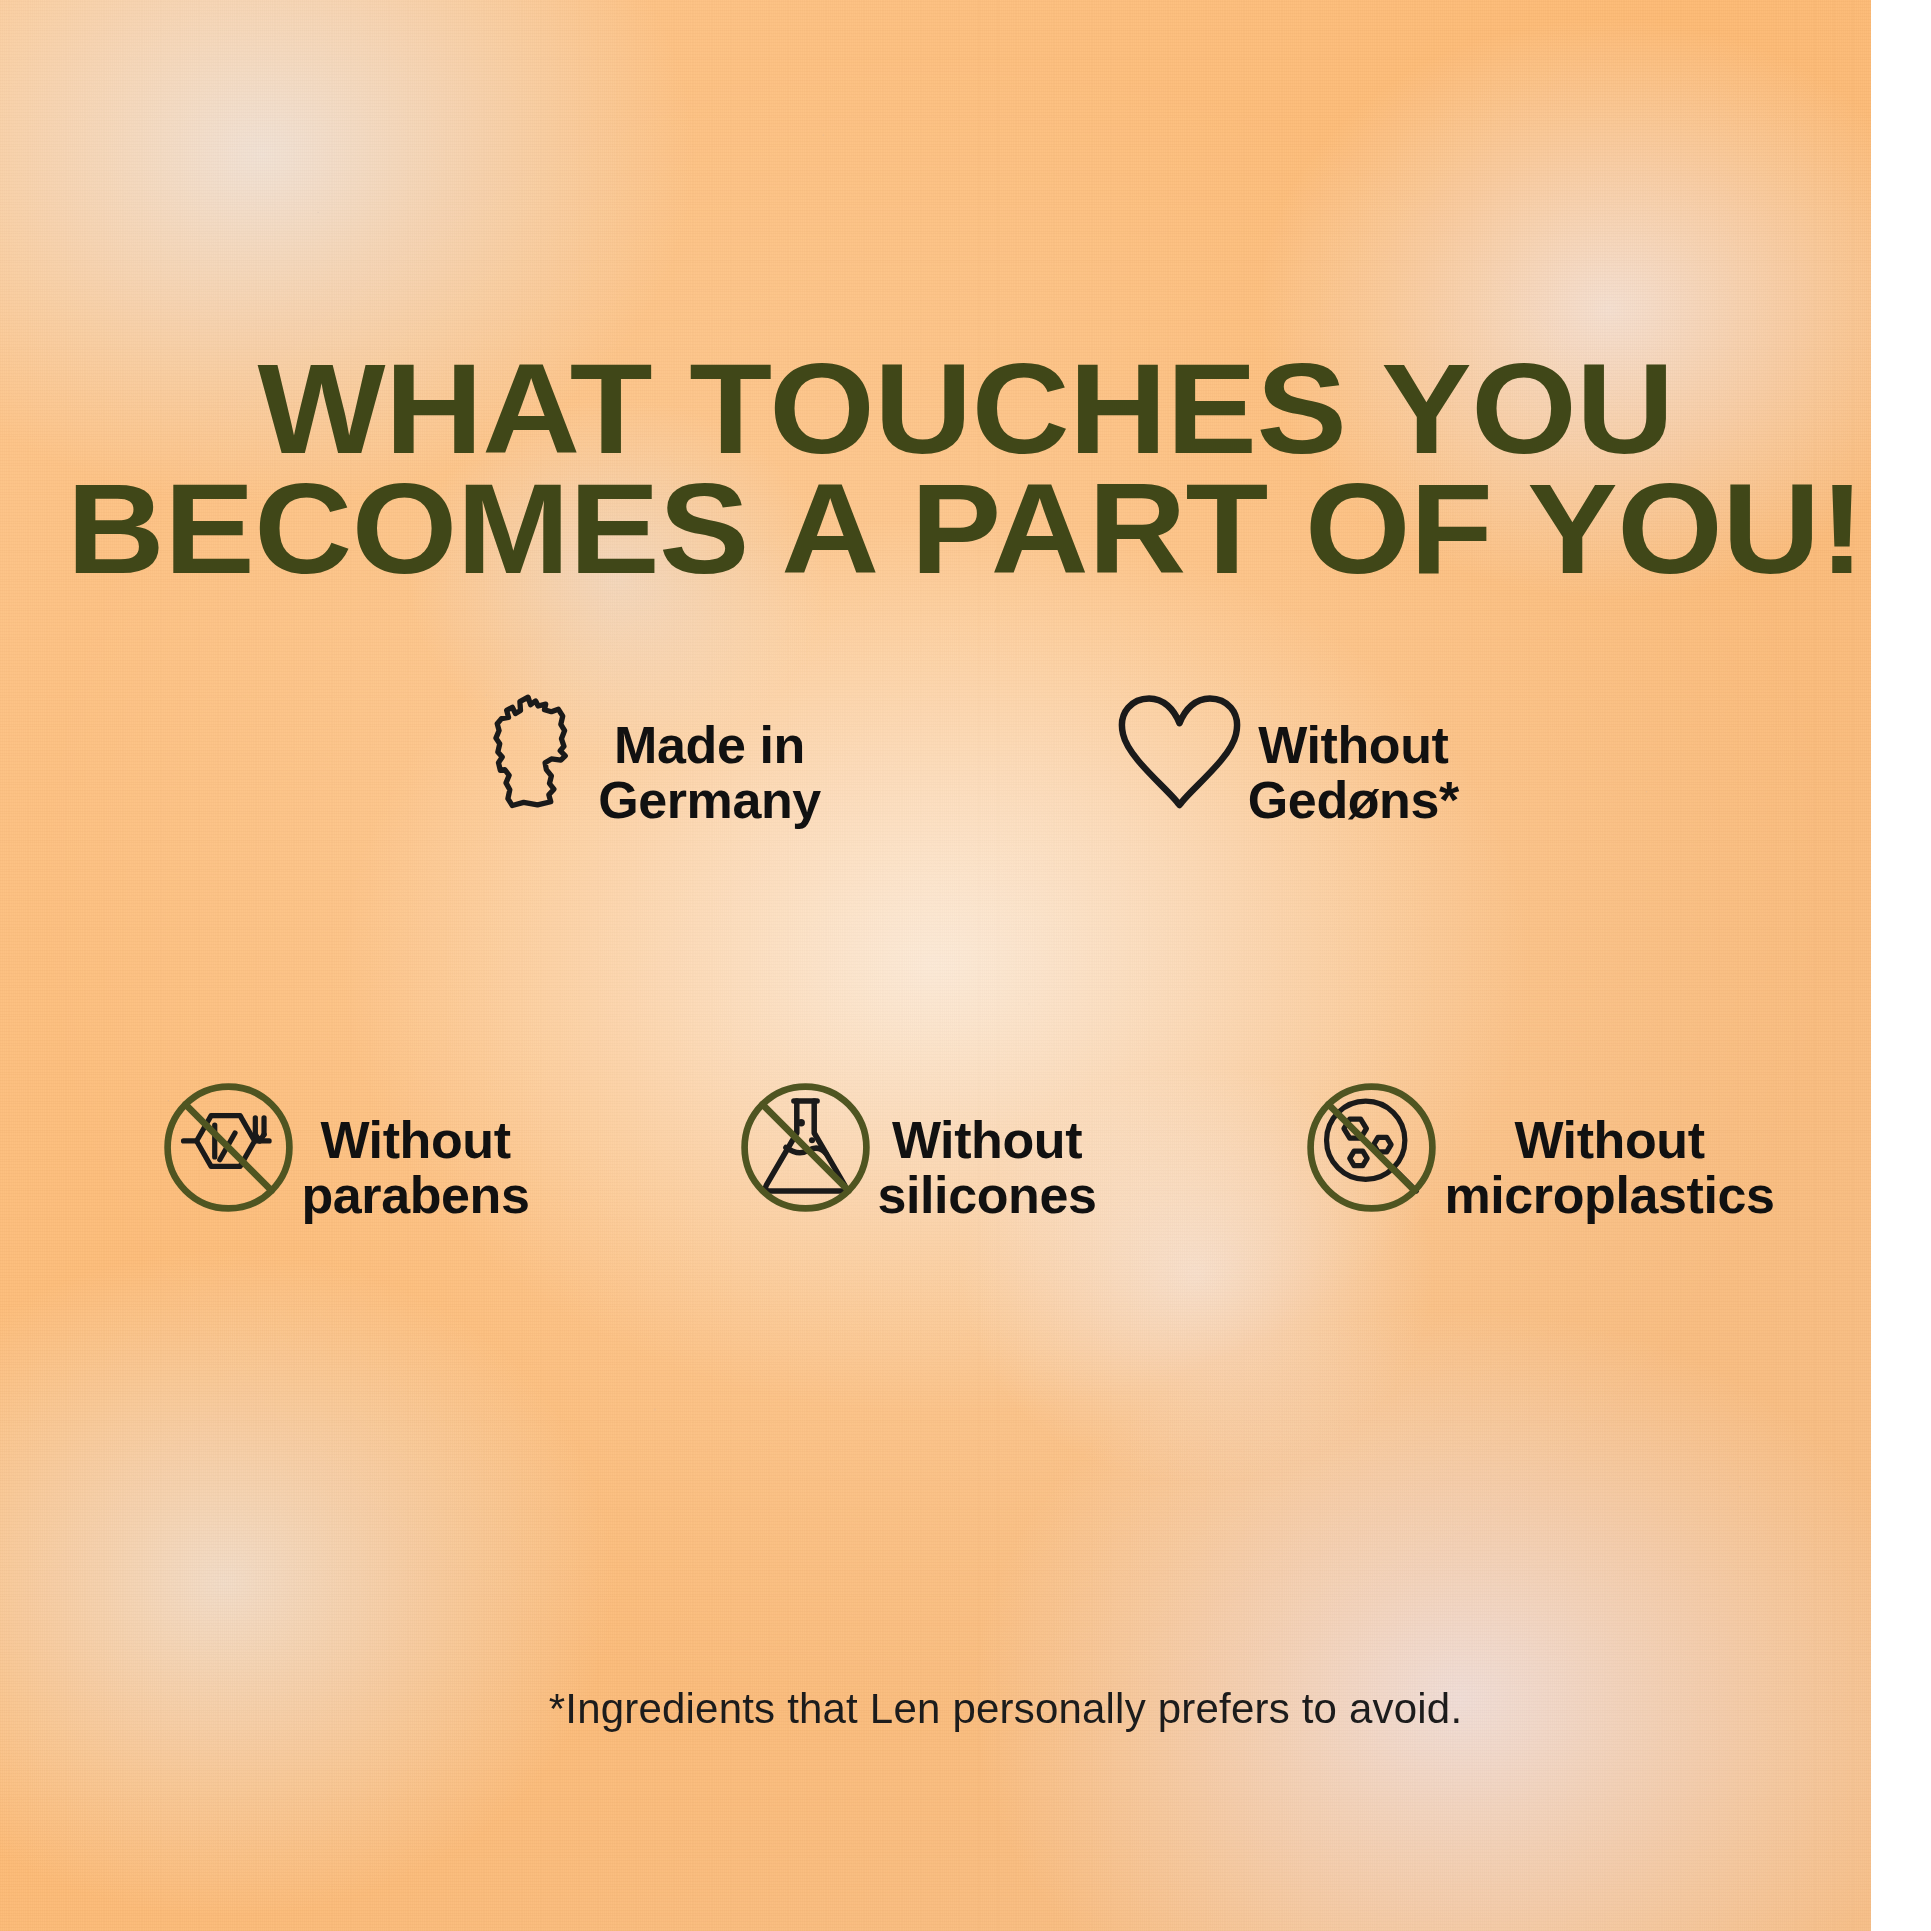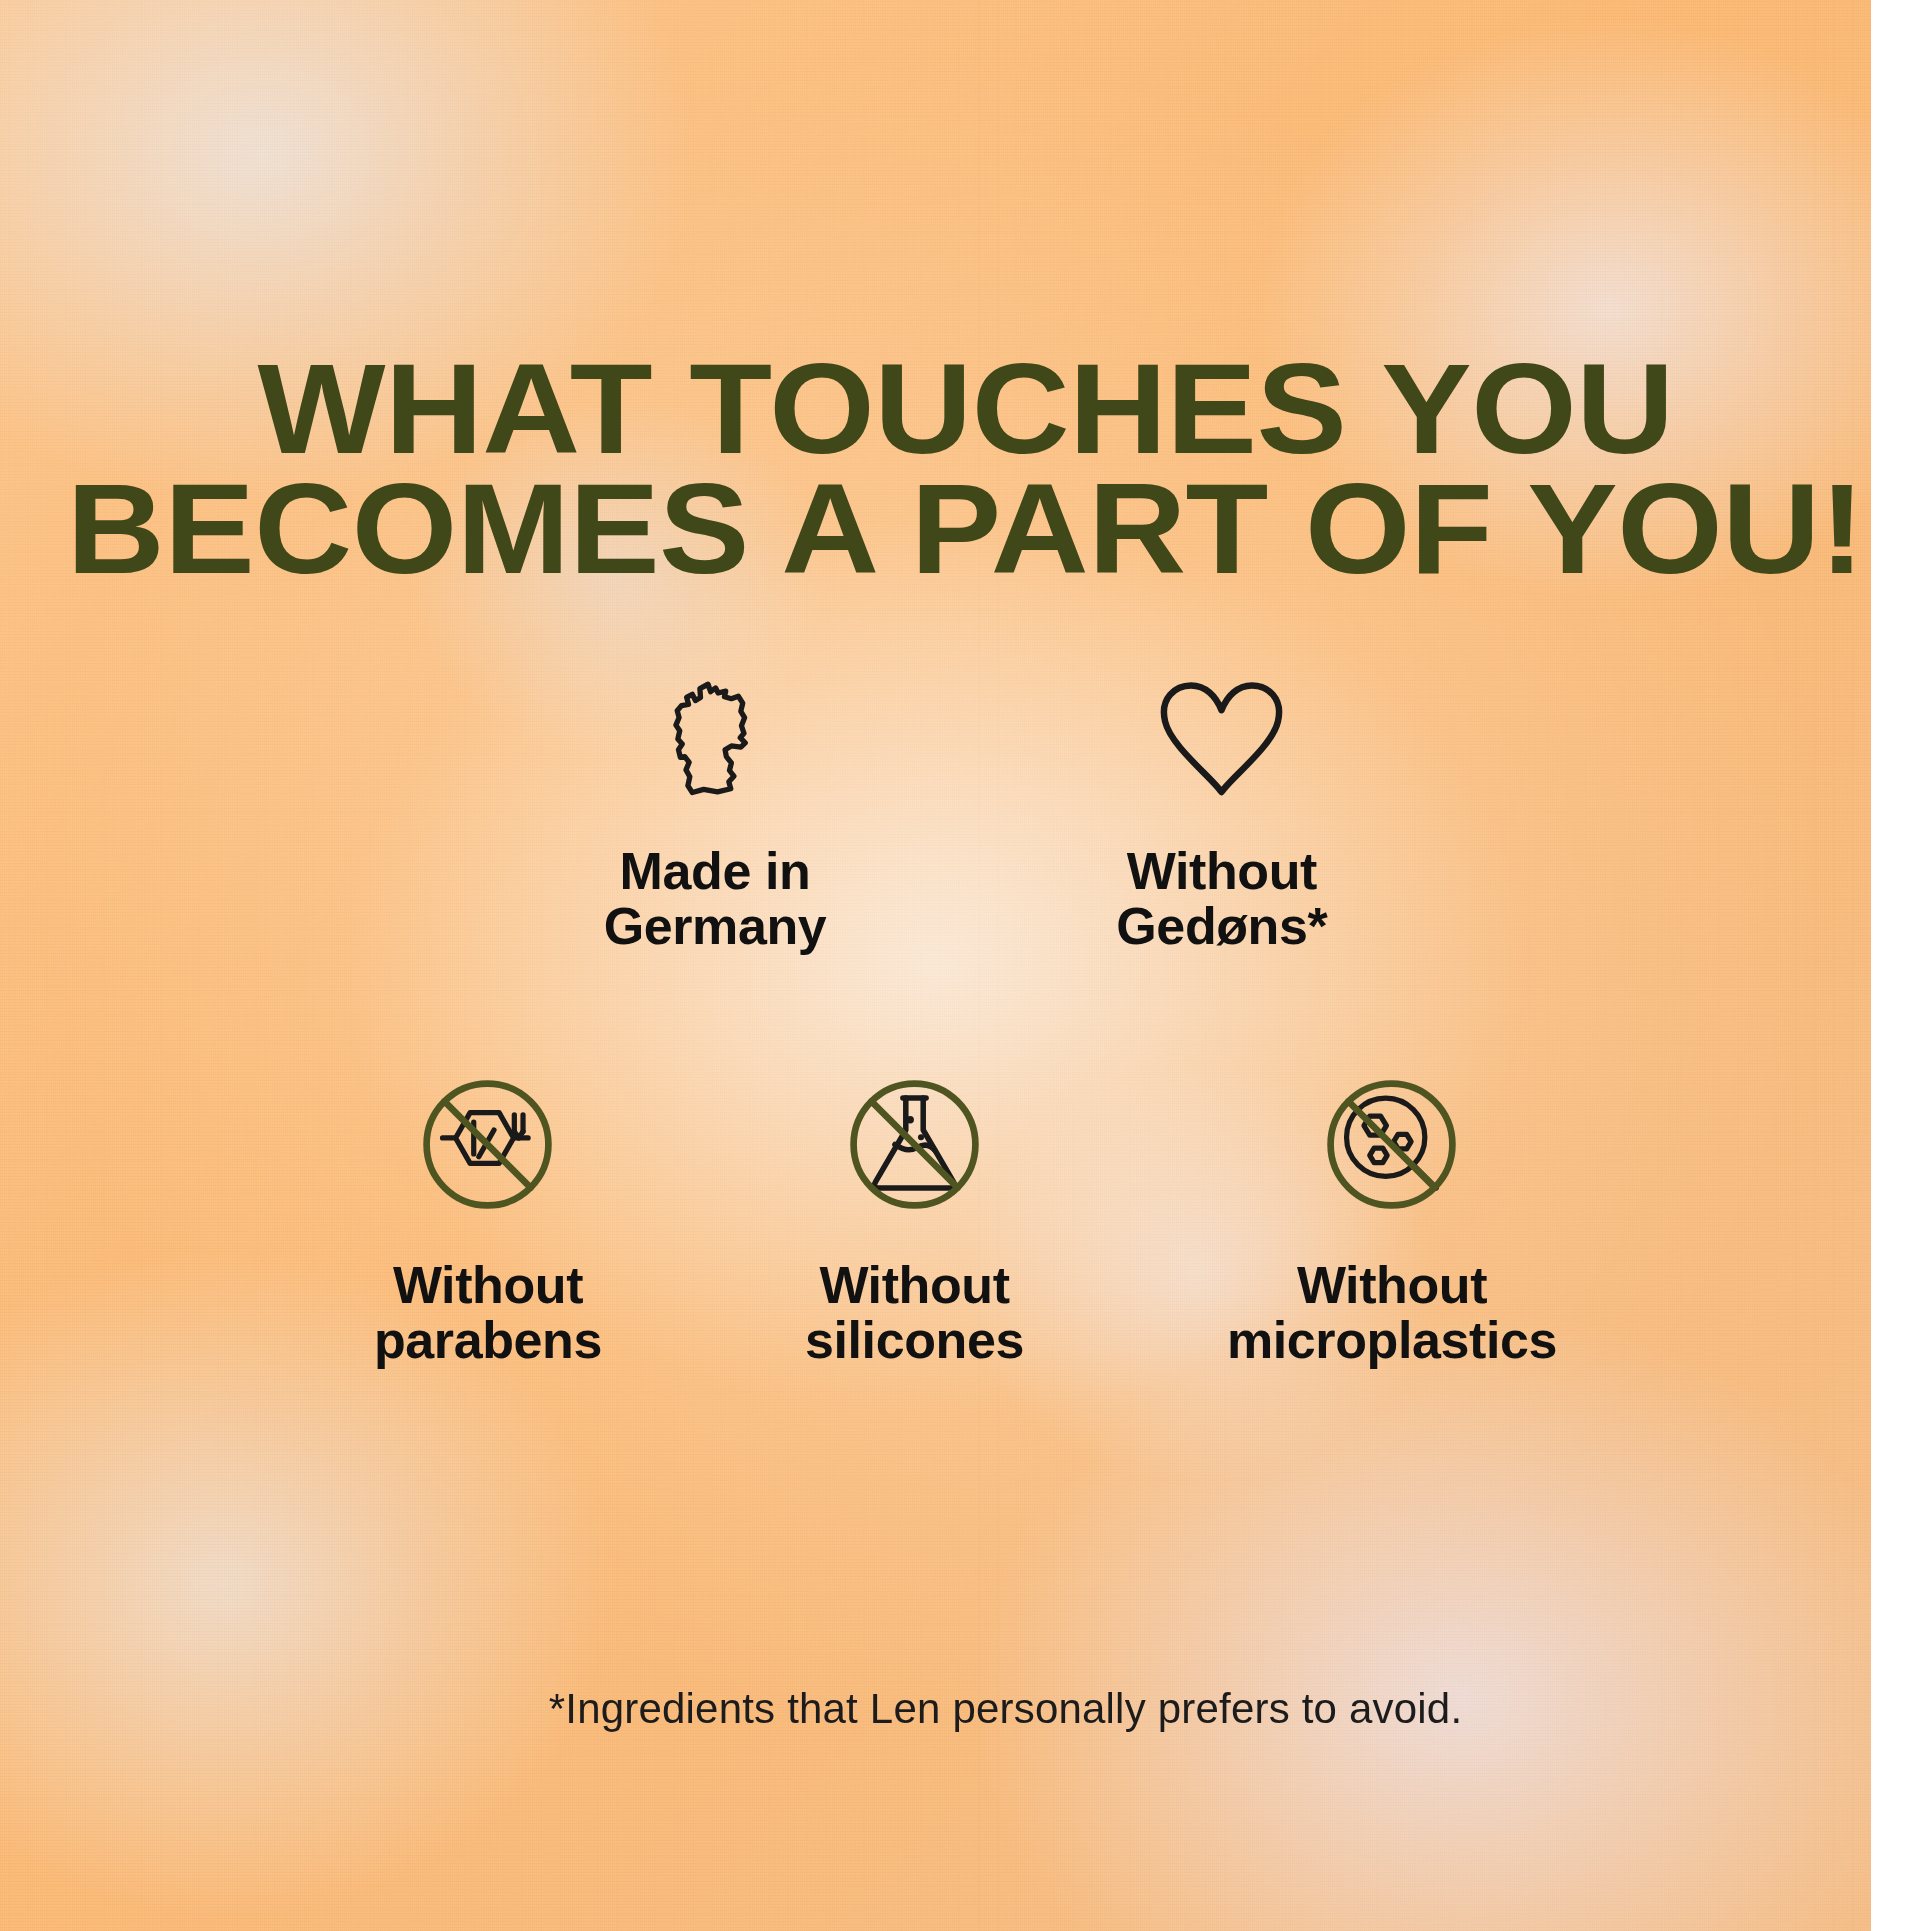--- a/index.html
+++ b/index.html
@@ -92,21 +92,21 @@
     left: 0;
     width: 1931px;
     display: flex;
     justify-content: center;
   }
   .row-top { top: 676px; gap: 290px; }
   .row-bottom { top: 1072px; gap: 203px; }
 
   .badge {
     display: flex;
-    flex-direction: column;
+    flex-direction: row;
     align-items: center;
     justify-content: flex-end;
   }
   .badge-icon {
     display: flex;
     align-items: flex-end;
     justify-content: center;
   }
   .row-top .badge-icon { height: 126px; }
   .row-bottom .badge-icon { height: 145px; }

